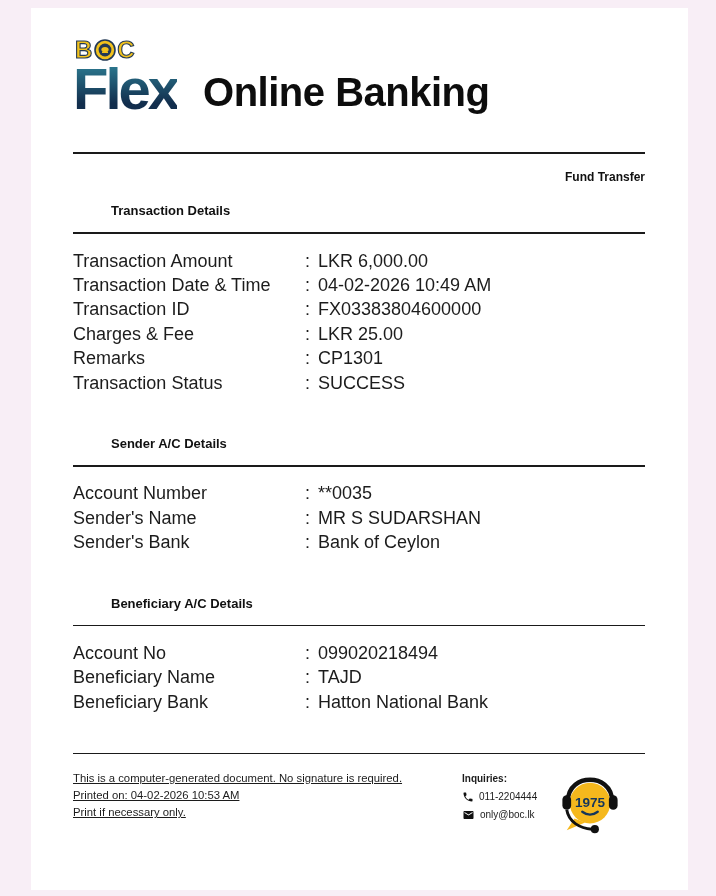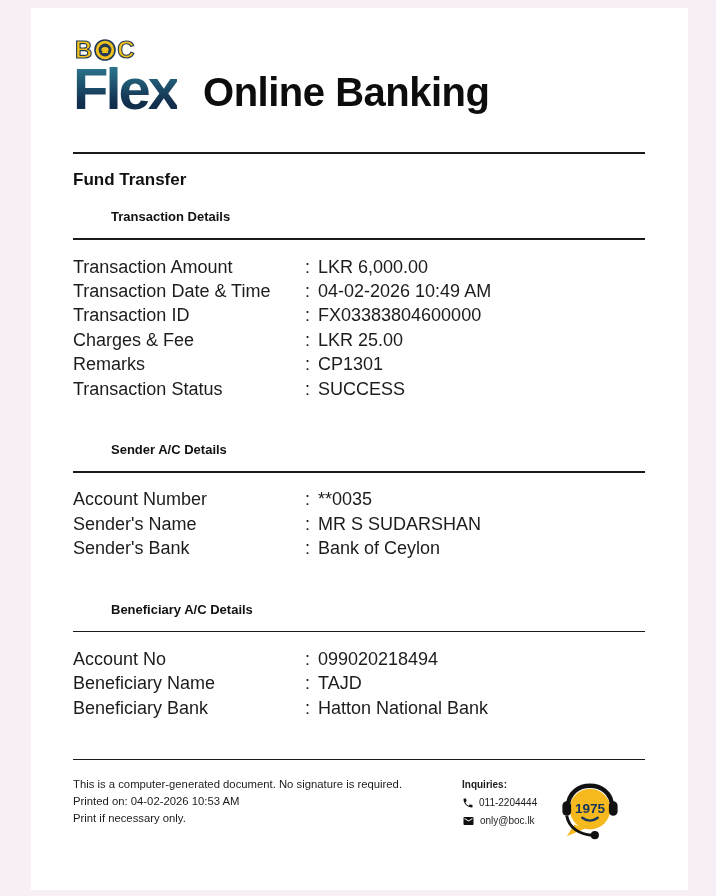--- a/index.html
+++ b/index.html
@@ -49,39 +49,39 @@
     font-size:40px; font-weight:700; letter-spacing:-0.5px;
     color:#0d0d0d; margin-left:26px; margin-bottom:3px; line-height:1;
   }
 
   
   .rule{ border:0; background:#1a1a1a; height:1.5px; }
   .rule-top{ height:2px; margin-top:37px; }
 
   
   .doc-title{
-    text-align:left; font-weight:700; font-size:17px;
+    text-align:right; font-weight:700; font-size:12px;
     margin-top:16px; color:#111;
   }
   .section-heading{
     font-weight:700; font-size:13px; color:#111; margin-top:19px;margin-left:38px;
   }
   .section-heading.spaced{ margin-top:41px; }
   .rule-under{ margin-top:14px; }
 
   
   .rows{ margin-top:15px; }
   .row{ display:flex; height:24.4px; align-items:center; font-size:18px; }
   .row-label{ width:232px; flex:none; }
   .row-value::before{ content:":"; display:inline-block; width:13px; }
 
   
   .rule-footer{ margin-top:38px; }
   .footer{ display:flex; margin-top:16px; align-items:flex-start; }
-  .footer-notes{ width:389px; flex:none; font-size:11.3px; line-height:17.2px; }
+  .footer-notes{ width:389px; flex:none; font-size:11.3px; line-height:17.2px;text-decoration:underline; }
   .inquiries{ font-size:10px; line-height:18px; }
   .inquiries-label{ font-weight:700; }
   .contact-row{ display:flex; align-items:center; gap:5px; }
   .contact-icon{ flex:none; display:block; }
   .badge-wrap{ margin-left:auto; margin-right:24px; margin-top:2px; }
 </style>
 </head>
 <body>
 
 <div class="card">

